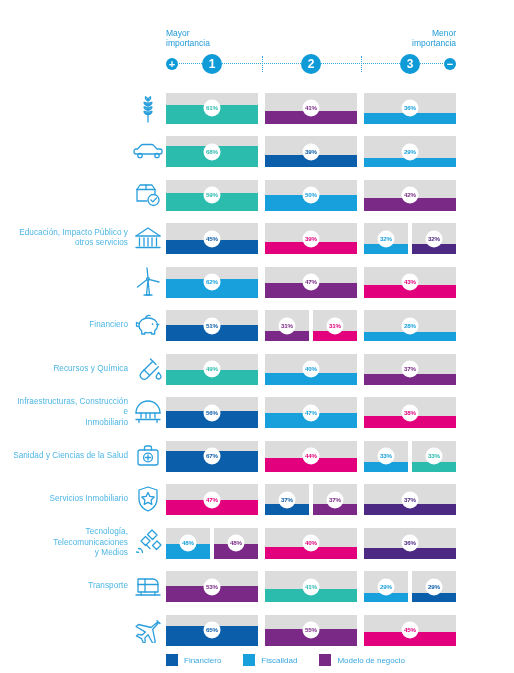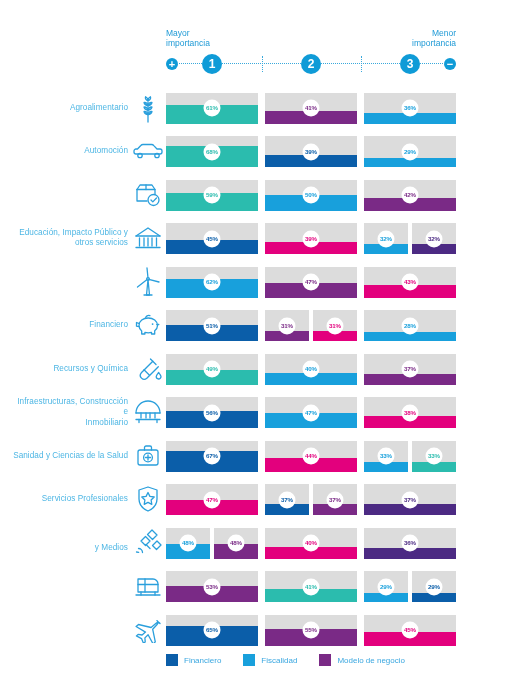--- a/index.html
+++ b/index.html
@@ -122,25 +122,20 @@
         <div class="tick" style="left: 95.5px;"></div>
         <div class="tick" style="left: 194.5px;"></div>
         <div class="node" style="left: 36px;">1</div>
         <div class="node" style="left: 135px;">2</div>
         <div class="node" style="left: 234px;">3</div>
       </div>
   </div>
 
   <div class="rows" id="rows-host">
       <div class="row">
-        <div class="label-wrap">
-          <div class="row-label">
-            <div><span>Agroalimentario</span></div>
-          </div>
-        </div>
         <div class="row-icon">
           <svg width="26" height="30" viewBox="0 0 26 30">
             <g stroke="currentColor" fill="none" stroke-width="1.3" stroke-linecap="round" stroke-linejoin="round">
       <path d="M13 29V9"></path>
       <path d="M13 7.5c0-2 1.3-3.2 2.4-3.8C15.9 5 15 6.9 13 7.8 11 6.9 10.1 5 10.6 3.7 11.7 4.3 13 5.5 13 7.5z"></path>
       <path d="M13 12.5c-2.2-.2-3.6-1.6-4-3 1.4-.2 3.4.5 4 3z"></path>
       <path d="M13 12.5c2.2-.2 3.6-1.6 4-3-1.4-.2-3.4.5-4 3z"></path>
       <path d="M13 17c-2.2-.2-3.6-1.6-4-3 1.4-.2 3.4.5 4 3z"></path>
       <path d="M13 17c2.2-.2 3.6-1.6 4-3-1.4-.2-3.4.5-4 3z"></path>
       <path d="M13 21.5c-2.2-.2-3.6-1.6-4-3 1.4-.2 3.4.5 4 3z"></path>
@@ -163,25 +158,20 @@
           </div>
           <div class="col" style="left: 198px; width: 92px;">
             <div class="seg" style="left: 0px; width: 92px;">
               <div class="fill" style="height: 11px; background: rgb(24, 160, 220);"></div>
               <div class="badge" style="color: rgb(24, 160, 220);">36%</div>
             </div>
           </div>
         </div>
       </div>
       <div class="row">
-        <div class="label-wrap">
-          <div class="row-label">
-            <div><span>Automoción</span></div>
-          </div>
-        </div>
         <div class="row-icon">
           <svg width="32" height="22" viewBox="0 0 32 22">
             <g stroke="currentColor" fill="none" stroke-width="1.3" stroke-linecap="round" stroke-linejoin="round">
       <path d="M4 14h24a2 2 0 0 0 2-2v-1a2 2 0 0 0-2-2h-3l-3.2-3.4A3 3 0 0 0 19.6 4.5H11a3 3 0 0 0-2.2 1L5.5 9H4a2 2 0 0 0-2 2v1a2 2 0 0 0 2 2z"></path>
       <circle cx="8" cy="15.5" r="2.2"></circle>
               <circle cx="25" cy="15.5" r="2.2"></circle>
   </g>
           </svg>
         </div>
         <div class="bars">
@@ -468,21 +458,21 @@
             <div class="seg" style="left: 48px; width: 44px;">
               <div class="fill" style="height: 10px; background: rgb(43, 188, 174);"></div>
               <div class="badge" style="color: rgb(43, 188, 174);">33%</div>
             </div>
           </div>
         </div>
       </div>
       <div class="row">
         <div class="label-wrap">
           <div class="row-label">
-            <div><span>Servicios Profesionales</span></div>
+            <div><span>Servicios Inmobiliario</span></div>
           </div>
         </div>
         <div class="row-icon">
           <svg width="24" height="30" viewBox="0 0 24 30">
             <g stroke="currentColor" fill="none" stroke-width="1.3" stroke-linecap="round" stroke-linejoin="round">
       <path d="M12 3 3 6v9c0 6 4.3 10 9 12 4.7-2 9-6 9-12V6l-9-3z"></path>
       <path d="M12 8.5l1.9 3.9 4.3.6-3.1 3 .7 4.3-3.8-2-3.8 2 .7-4.3-3.1-3 4.3-.6L12 8.5z"></path>
   </g>
           </svg>
         </div>
@@ -507,21 +497,21 @@
             <div class="seg" style="left: 0px; width: 92px;">
               <div class="fill" style="height: 11px; background: rgb(76, 42, 131);"></div>
               <div class="badge" style="color: rgb(76, 42, 131);">37%</div>
             </div>
           </div>
         </div>
       </div>
       <div class="row">
         <div class="label-wrap">
           <div class="row-label">
-            <div><br><span>y Medios</span></div>
+            <div><span>Tecnología, Telecomunicaciones</span><br><span>y Medios</span></div>
           </div>
         </div>
         <div class="row-icon">
           <svg width="30" height="30" viewBox="0 0 30 30">
             <g stroke="currentColor" fill="none" stroke-width="1.3" stroke-linecap="round" stroke-linejoin="round">
       <path d="M14.5 6.5 19 2l5 5-4.5 4.5z"></path>
       <path d="M8 13 12.5 8.5 17 13l-4.5 4.5z"></path>
       <path d="M19.5 17.5 24 13l4 4-4.5 4.5z"></path>
       <path d="M13 16.5 17 20.5"></path>
       <path d="M5.5 20.5a4 4 0 0 1 4 4"></path>
@@ -548,20 +538,25 @@
           </div>
           <div class="col" style="left: 198px; width: 92px;">
             <div class="seg" style="left: 0px; width: 92px;">
               <div class="fill" style="height: 11px; background: rgb(76, 42, 131);"></div>
               <div class="badge" style="color: rgb(76, 42, 131);">36%</div>
             </div>
           </div>
         </div>
       </div>
       <div class="row">
+        <div class="label-wrap">
+          <div class="row-label">
+            <div><span>Transporte</span></div>
+          </div>
+        </div>
         <div class="row-icon">
           <svg width="28" height="24" viewBox="0 0 28 24">
             <g stroke="currentColor" fill="none" stroke-width="1.3" stroke-linecap="round" stroke-linejoin="round">
       <path d="M4 5h15a5 5 0 0 1 5 5v8H4z"></path>
       <path d="M4 10.5h20"></path>
       <path d="M11 5v13"></path>
       <path d="M2 21h24"></path>
       <path d="M7 18v3M21 18v3"></path>
   </g>
           </svg>

